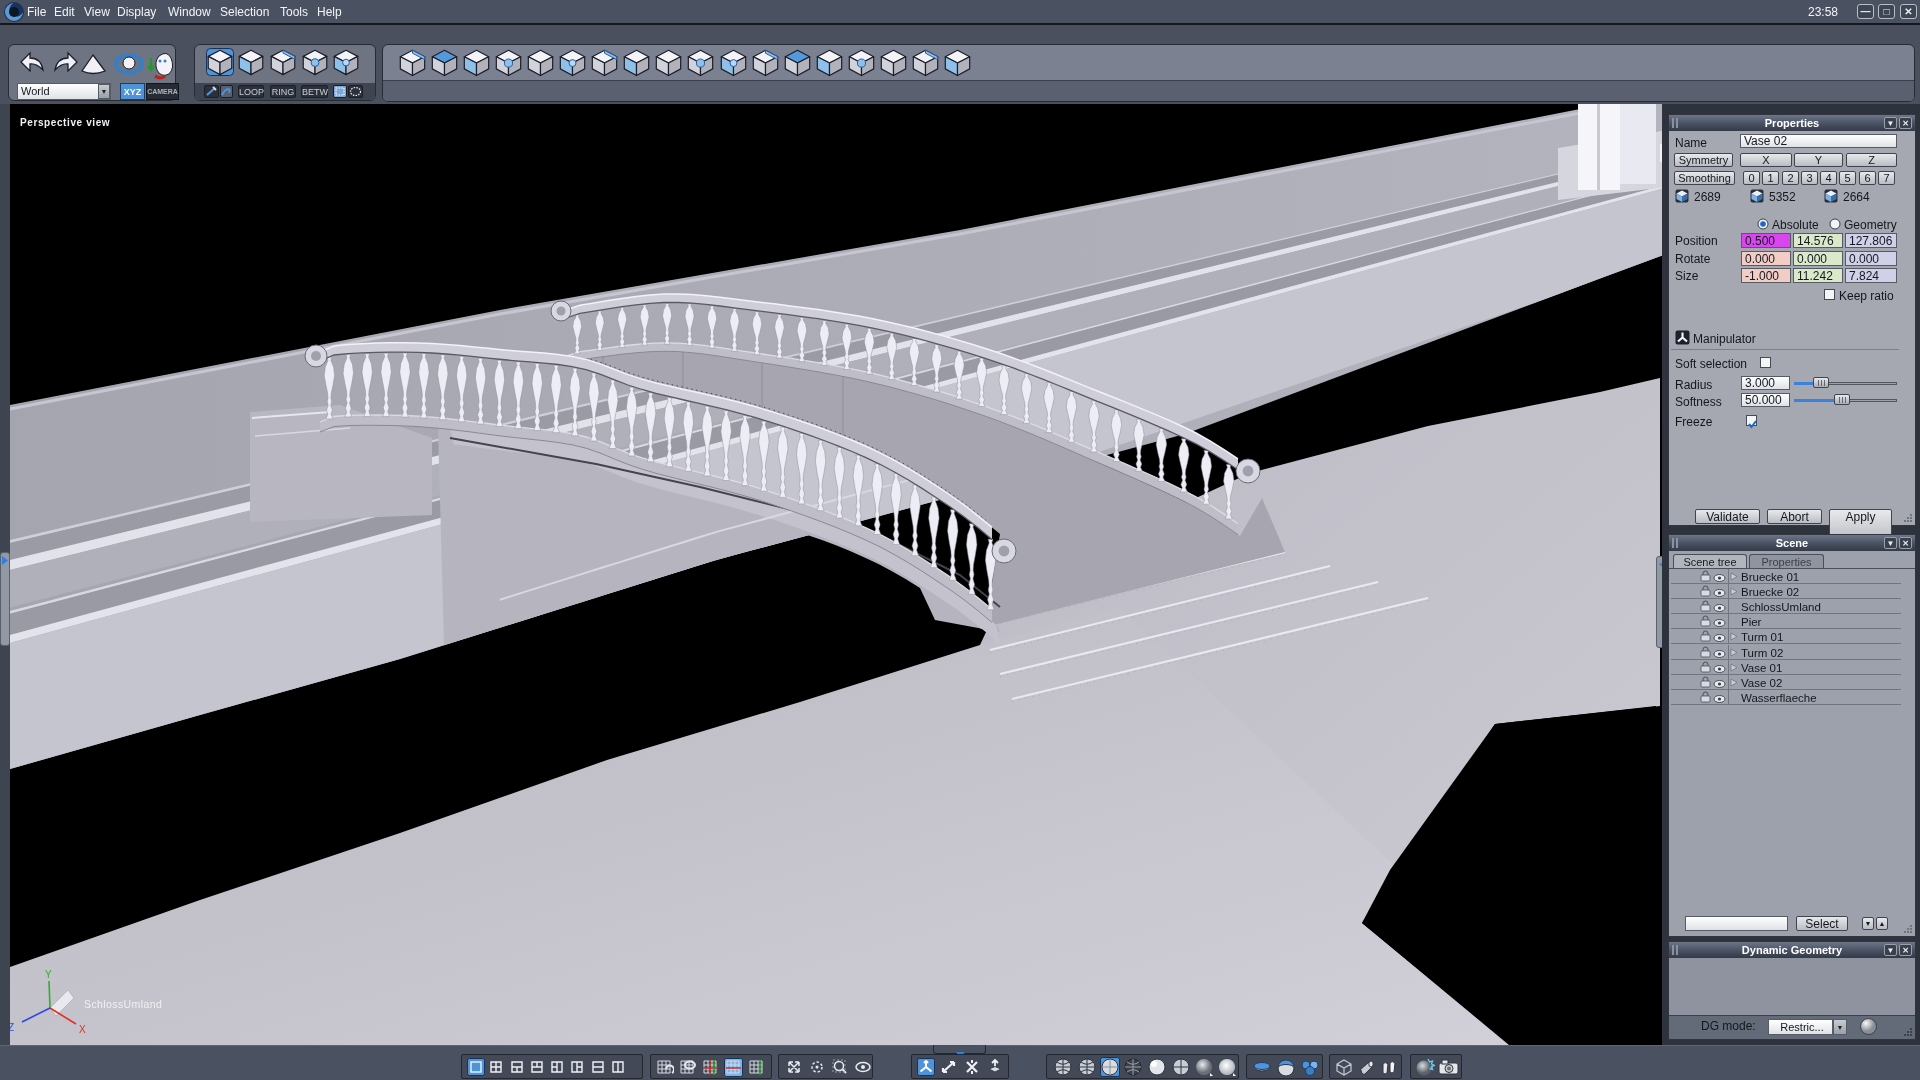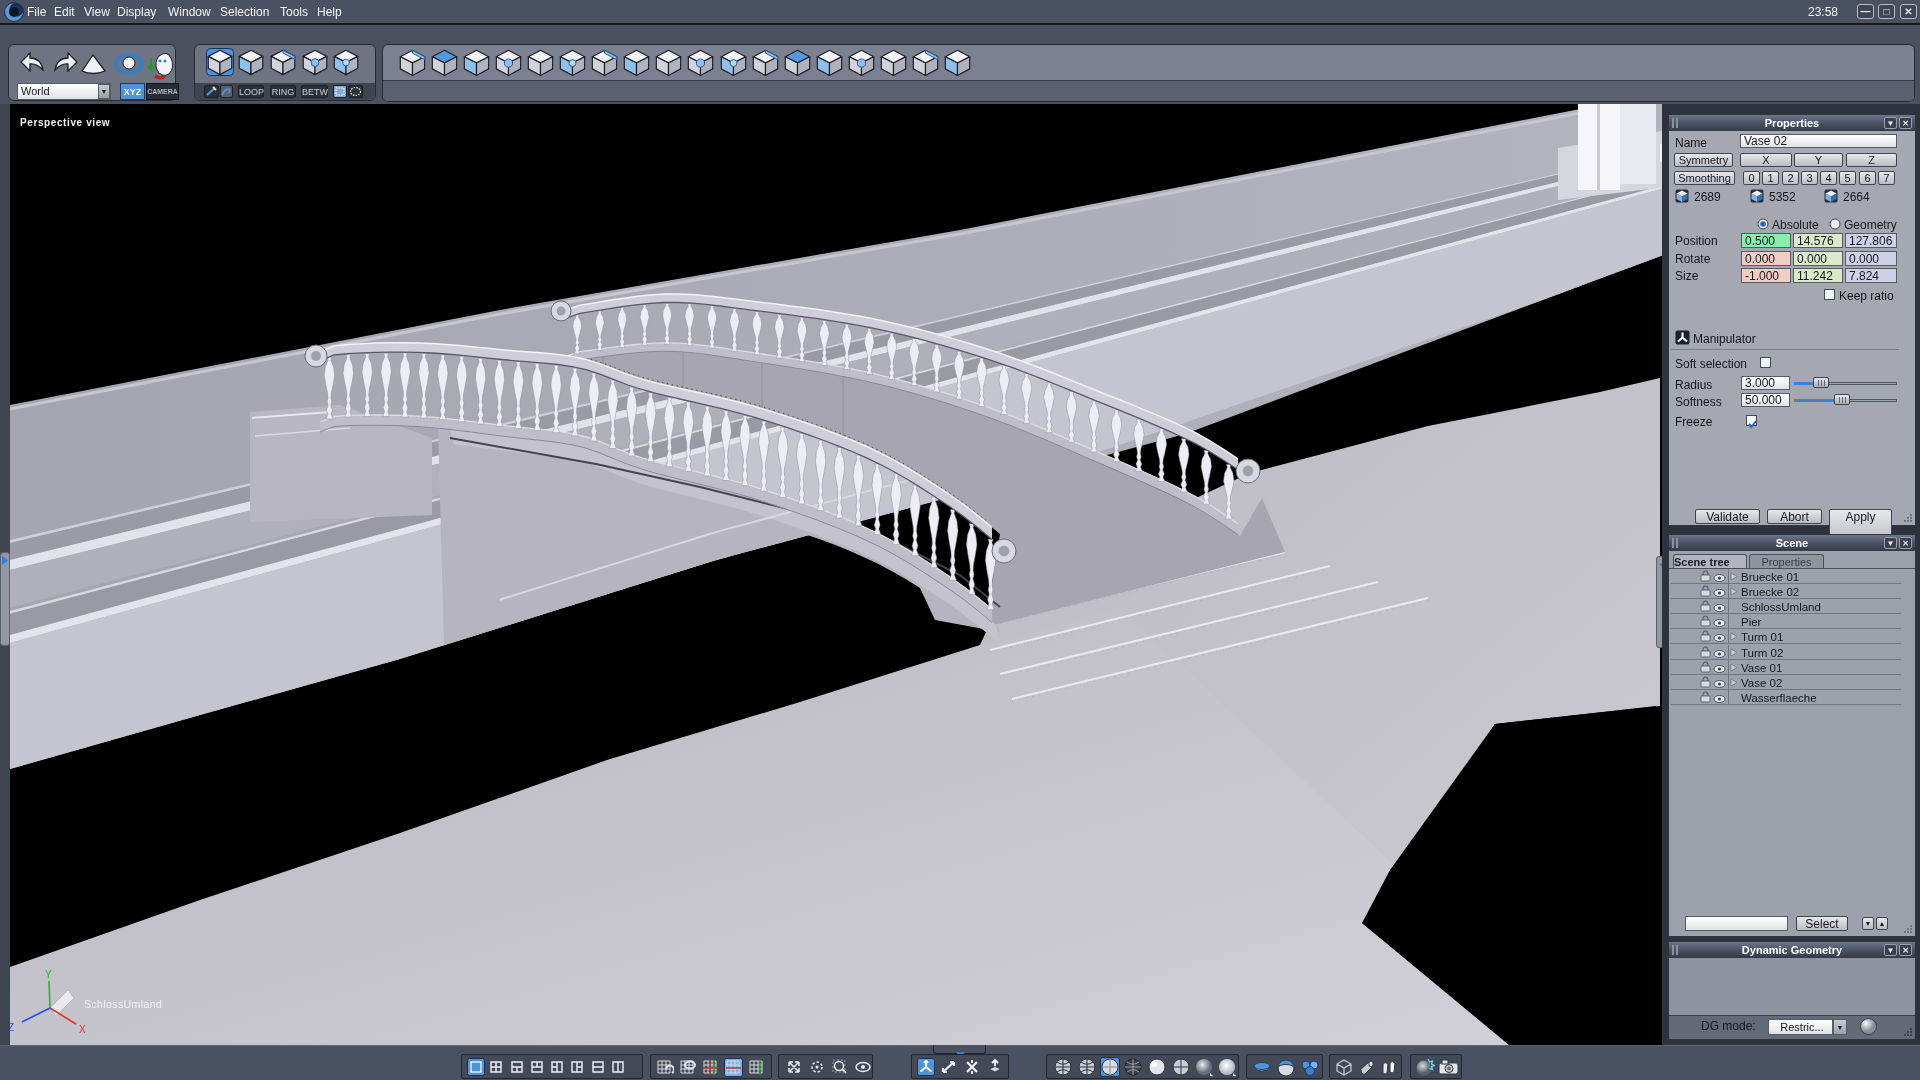--- a/index.html
+++ b/index.html
@@ -614,21 +614,21 @@
 <svg style="position:absolute;left:88px;top:103px" width="12" height="12">
       <circle cx="6" cy="6" r="5" fill="#f2f4f6" stroke="#3a404a"></circle>
       <circle cx="6" cy="6" r="2.8" fill="#1e66c8"></circle>
     </svg>
 <div class="lab" style="left:103px;top:103px">Absolute</div>
 <svg style="position:absolute;left:160px;top:103px" width="12" height="12">
       <circle cx="6" cy="6" r="5" fill="#f2f4f6" stroke="#3a404a"></circle>
     </svg>
 <div class="lab" style="left:175px;top:103px">Geometry</div>
 <div class="lab" style="left:6px;top:119px">Position</div>
-<div class="fld" style="left:72px;top:118px;width:50px;height:15px;line-height:14px;background:#86efac">0.500</div>
+<div class="fld" style="left:72px;top:118px;width:50px;height:15px;line-height:14px;background:#d946ef">0.500</div>
 <div class="fld" style="left:124px;top:118px;width:50px;height:15px;line-height:14px;background:#d9e9c9">14.576</div>
 <div class="fld" style="left:176px;top:118px;width:52px;height:15px;line-height:14px;background:#d0d0e8">127.806</div>
 <div class="lab" style="left:6px;top:137px">Rotate</div>
 <div class="fld" style="left:72px;top:136px;width:50px;height:15px;line-height:14px;background:#f2cdc6">0.000</div>
 <div class="fld" style="left:124px;top:136px;width:50px;height:15px;line-height:14px;background:#d9e9c9">0.000</div>
 <div class="fld" style="left:176px;top:136px;width:52px;height:15px;line-height:14px;background:#d0d0e8">0.000</div>
 <div class="lab" style="left:6px;top:154px">Size</div>
 <div class="fld" style="left:72px;top:153px;width:50px;height:15px;line-height:14px;background:#f2cdc6">-1.000</div>
 <div class="fld" style="left:124px;top:153px;width:50px;height:15px;line-height:14px;background:#d9e9c9">11.242</div>
 <div class="fld" style="left:176px;top:153px;width:52px;height:15px;line-height:14px;background:#d0d0e8">7.824</div>
@@ -673,21 +673,21 @@
         <rect x="4" y="3" width="2" height="2"></rect>
         <rect x="7" y="3" width="2" height="2"></rect>
         <rect x="1" y="6" width="2" height="2"></rect>
         <rect x="4" y="6" width="2" height="2"></rect>
         <rect x="7" y="6" width="2" height="2"></rect>
       </g>
     </svg>
 </div>
 <div class="panel abs" style="top:534px;height:403px;background:#9da1ab">
 <div class="ptitle">Scene<div class="grip"></div><div class="pbtn" style="left:215px">▼</div><div class="pbtn" style="left:230px">✕</div></div>
-<div style="position:absolute;left:4px;top:19px;width:74px;height:14px;background:#b2b5bd;border:1px solid #4a5058;border-bottom:none;border-radius:3px 3px 0 0;font-size:11px;font-weight:bold;color:#171a20;line-height:14px">Scene tree</div>
+<div style="position:absolute;left:4px;top:19px;width:74px;height:14px;background:#b2b5bd;border:1px solid #4a5058;border-bottom:none;border-radius:3px 3px 0 0;font-size:11px;font-weight:normal;color:#171a20;text-align:center;line-height:14px">Scene tree</div>
 <div style="position:absolute;left:80px;top:19px;width:75px;height:14px;background:#9094a0;border:1px solid #4a5058;border-bottom:none;border-radius:3px 3px 0 0;font-size:11px;color:#3a3f49;text-align:center;line-height:14px">Properties</div>
 <div style="position:absolute;left:0;top:33px;width:246px;height:1px;background:#4a5058"></div>
 <div style="position:absolute;left:2px;top:48px;width:230px;height:1px;background:#70757f"></div>
 <svg style="position:absolute;left:31px;top:35px" width="26" height="12">
       <rect x="1" y="5" width="9" height="6" rx="1" fill="#d8dbe0" stroke="#4a4f58" stroke-width="0.8"></rect>
       <path d="M3,5 v-1.5 a2.5,2.5 0 0 1 5,0 V5" fill="none" stroke="#4a4f58" stroke-width="1"></path>
       <ellipse cx="19.5" cy="8" rx="5.5" ry="3.5" fill="#e8ebee" stroke="#3a3f48" stroke-width="0.9"></ellipse>
       <circle cx="19.5" cy="8" r="1.6" fill="#3a3f48"></circle>
     </svg>
 <div style="position:absolute;left:59px;top:34px;width:1px;height:15px;background:#70757f"></div>

